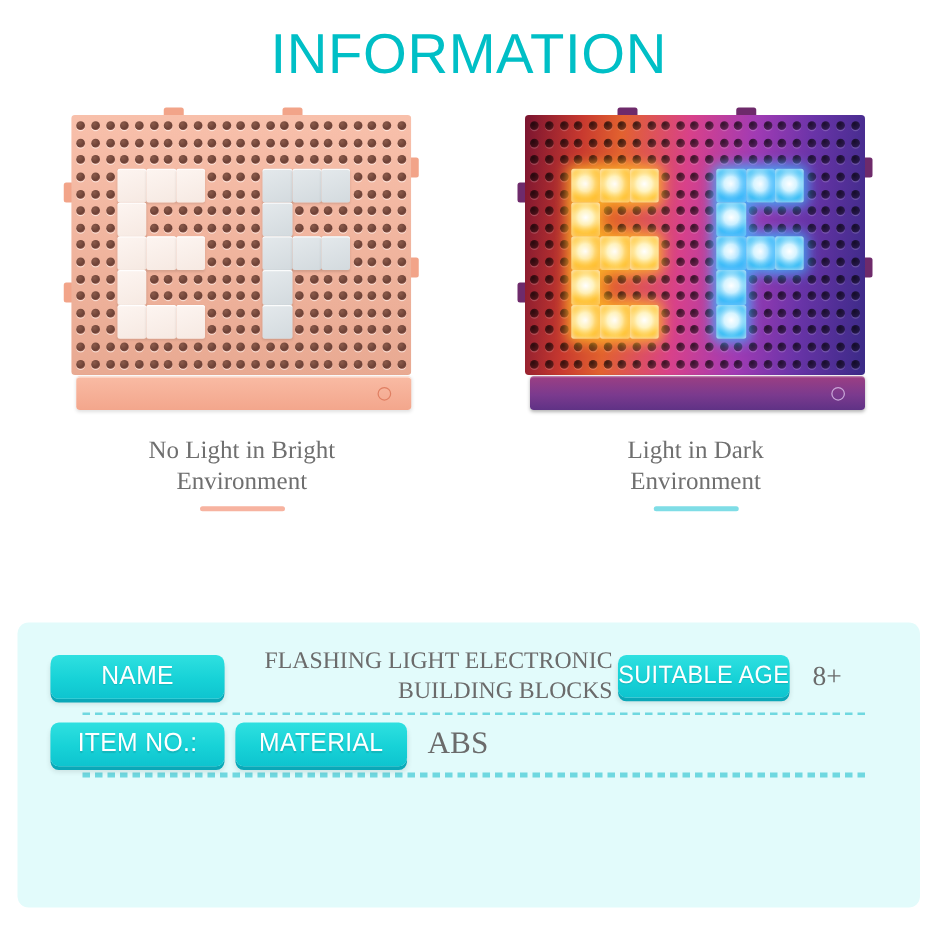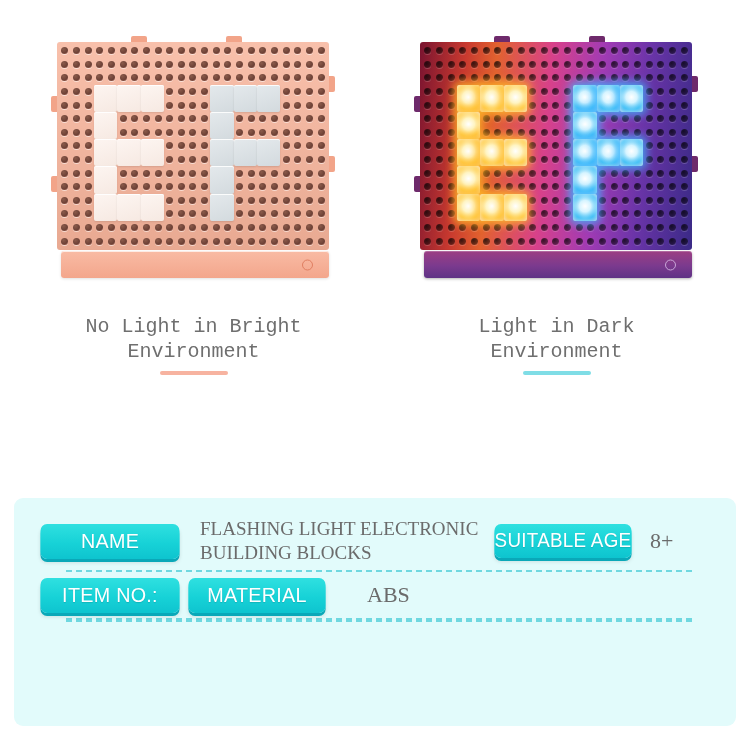--- a/index.html
+++ b/index.html
@@ -167,26 +167,26 @@
     transform: translateY(-50%);
     width: 11px;
     height: 11px;
     border-radius: 50%;
   }
   .base-btn-light { border: 1.5px solid #e07f62; }
   .base-btn-dark  { border: 1.5px solid #c9a6d8; }
 
   
   .caption {
-    margin-top: 28px;
+    margin-top: 12px;
     text-align: center;
     color: #6f6f6f;
     font-size: 20px;
     line-height: 25px;
-    font-family: Liberation Mono, monospace;
+    font-family: Liberation Serif, serif;
   }
   .cap-rule {
     margin: 7px auto 0;
     width: 68px;
     height: 4px;
     border-radius: 2px;
   }
 
   
   .spec-panel {
@@ -197,20 +197,21 @@
     height: 228px;
     background: #e2fbfb;
     border-radius: 9px;
     padding: 14px 22px 0 22px;
   }
 
   .spec-row {
     display: flex;
     align-items: center;
     min-height: 46px;
+    text-align: right;
   }
   .spec-row.tall { min-height: 58px; }
 
   .pill {
     display: inline-flex;
     align-items: center;
     justify-content: center;
     background: linear-gradient(180deg, #2fe0e0 0%, #17d2d7 55%, #0ec4cf 100%);
     color: #ffffff;
     font-size: 21px;
@@ -231,33 +232,34 @@
 
   .val {
     color: #6b6b6b;
     font-size: 20px;
     line-height: 24px;
     font-family: Liberation Serif, serif;
   }
   .val-name     { margin-left: 16px; width: 290px; font-size: 19px; }
   .val-age      { margin-left: 14px; font-size: 22px; }
   .val-item     { margin-left: 16px; width: 186px; font-size: 22px; }
-  .val-material { margin-left: 37px; font-size: 22px; }
+  .val-material { margin-left: 12px; font-size: 25px; }
   .val-func     { margin-left: 16px; font-size: 22px; }
 
   .dash {
     height: 0;
     border-top: 2px dashed #6fd8e0;
     margin: 0 22px 0 30px;
   }
 </style>
 </head>
 <body>
 
 <div class="title-wrap">
+  <div class="title-line">INFORMATION</div>
 </div>
 
 <div class="photos">
 
   <div class="photo-col">
     <div class="board-stage">
       <div class="tab board-light-tab" style="left:0;top:60px;width:8px;height:16px;"></div>
       <div class="tab board-light-tab" style="left:0;top:140px;width:8px;height:16px;"></div>
       <div class="tab board-light-tab" style="right:1px;top:40px;width:8px;height:16px;"></div>
       <div class="tab board-light-tab" style="right:1px;top:120px;width:8px;height:16px;"></div>

